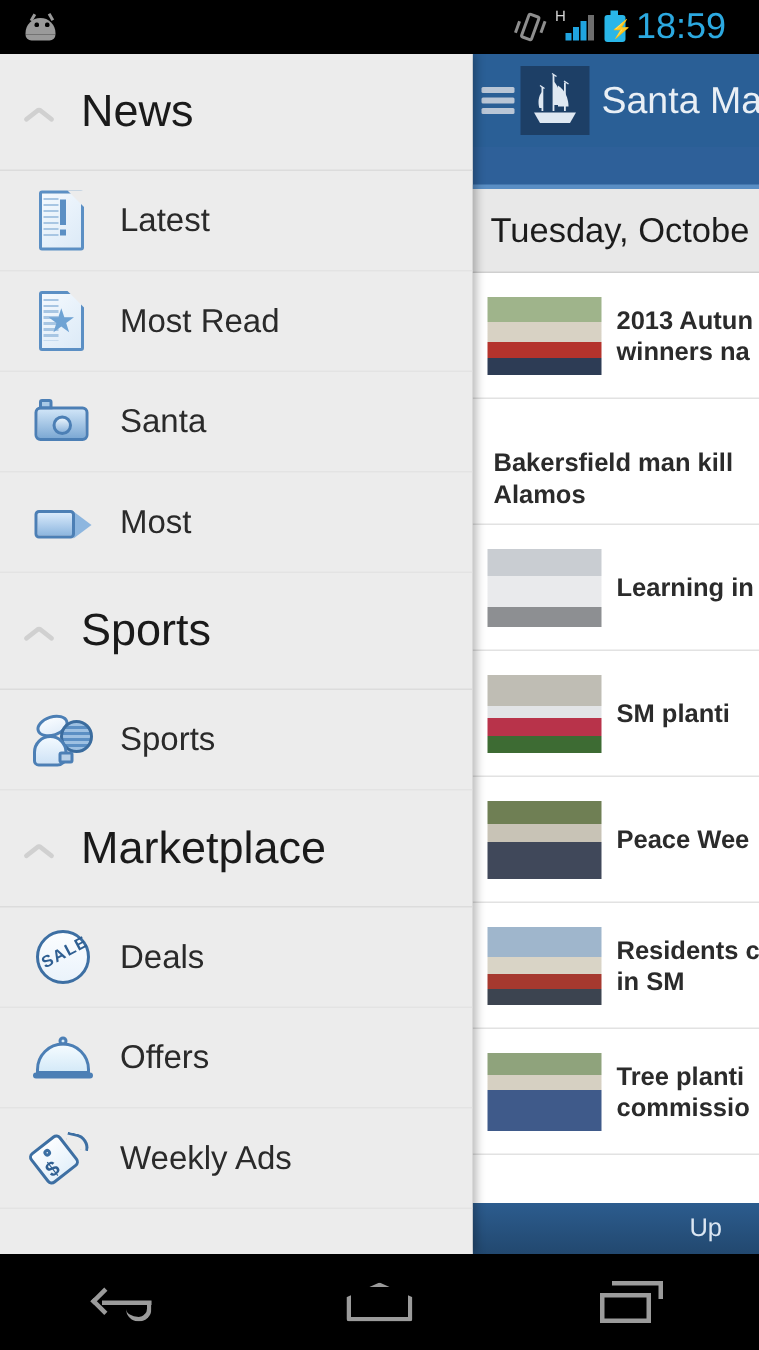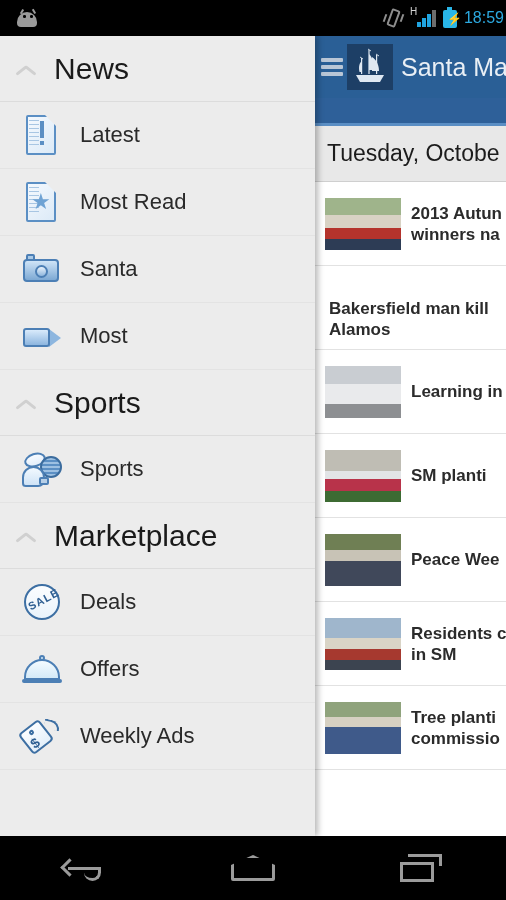--- a/index.html
+++ b/index.html
@@ -61,21 +61,21 @@
     position:absolute; left:0; top:3px; width:14px; height:18px;
     background:#29b6e8; border-radius:2px;
   }
   .battery-ic .cap {
     position:absolute; left:4.5px; top:0px; width:5px; height:3px; background:#29b6e8;
   }
   .battery-ic .bolt {
     position:absolute; left:4px; top:6px; color:#fff; font-size:12px; line-height:12px;
   }
   #clock {
-    color:#2ca9e0; font-size:16px; margin-right:2px; letter-spacing:0px;
+    color:#2ca9e0; font-size:24px; margin-right:22px; letter-spacing:0px;
     font-family:"Liberation Sans", sans-serif;
   }
 
   
   #app {
     position:absolute; top:36px; left:0; width:506px; height:800px;
     background:#fff; overflow:hidden;
   }
 
   
@@ -130,21 +130,21 @@
   }
   #update-bar span { color:#dbe6f2; font-size:17px; white-space:nowrap; padding-left:120px;}
 
   
   #drawer {
     position:absolute; left:0; top:0; width:315px; height:800px;
     background:#ececec; box-shadow:3px 0 6px rgba(0,0,0,0.28);
     overflow:hidden;
   }
   .section-head {
-    height:66px; display:flex; align-items:center; padding-left:14px;
+    height:78px; display:flex; align-items:center; padding-left:14px;
     border-bottom:1px solid #dcdcdc;
   }
   .chev {
     width:26px; height:26px; position:relative; flex:0 0 auto; margin-right:14px;
   }
   .chev::before, .chev::after {
     content:''; position:absolute; top:13px; width:13px; height:3px;
     background:#d0d0d0; border-radius:2px;
   }
   .chev::before { left:1px;  transform:rotate(-38deg); }
@@ -402,20 +402,23 @@
         <div class="article">
           <div class="thumb" style="background:linear-gradient(180deg,#9fb6cc 0 38%,#d9d4c6 38% 60%,#a6392f 60% 80%,#3c4450 80% 100%)"></div>
           <div class="art-title"><span>Residents c</span><span class="l2">in SM</span></div>
         </div>
         <div class="article">
           <div class="thumb" style="background:linear-gradient(180deg,#8fa37c 0 28%,#d6d0c2 28% 48%,#3f5a8a 48% 100%)"></div>
           <div class="art-title"><span>Tree planti</span><span class="l2">commissio</span></div>
         </div>
       </div>
 
+    <div id="update-bar">
+      <span>Up</span>
+    </div>
   </div>
 
   <div id="drawer">
       <div class="section-head">
         <div class="chev"></div>
         <div class="section-title">News</div>
       </div>
       <div class="nav-item">
         <div class="nav-icon">
           <div class="doc"></div>

